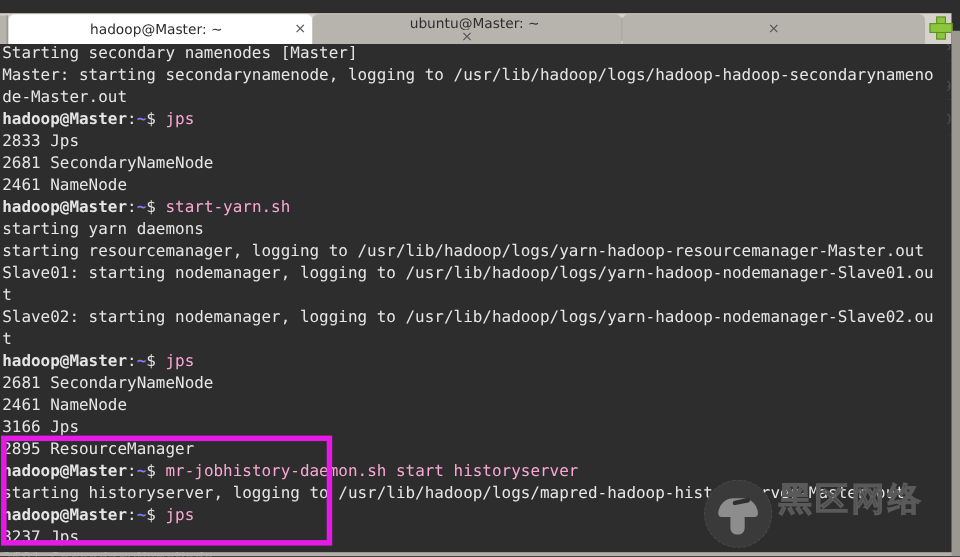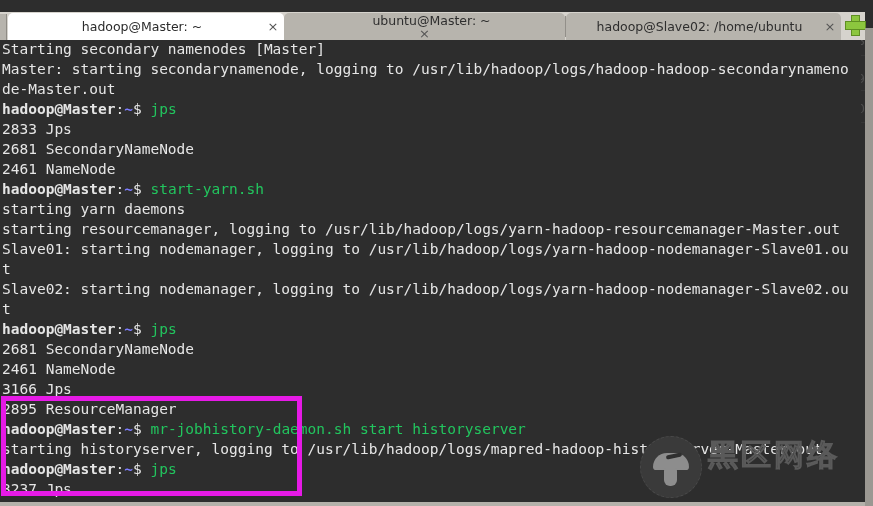--- a/index.html
+++ b/index.html
@@ -164,21 +164,21 @@
     line-height: 20px;
     color: #e6e6e6;
     white-space: pre;
     letter-spacing: 0px;
   }
   .line { height: 20px; white-space: pre; }
   .prompt-user { color: #e5e5e5; font-weight: bold; }
   .prompt-host { color: #e6e6e6; }
   .prompt-path { color: #7d7dff; font-weight: bold; }
   .prompt-dollar { color: #e6e6e6; }
-  .cmd { color: #22c55e; }
+  .cmd { color: #f9a8d4; }
 
   
   #highlight-box {
     position: absolute;
     left: 1px;
     top: 396px;
     width: 301px;
     height: 100px;
     border: 5px solid #e61ae6;
     box-sizing: border-box;
@@ -297,21 +297,20 @@
         <span class="tab-close">×</span>
       </div>
 
       <div class="tab inactive" style="left:284px; width:281px;flex-direction:column;">
         <span class="tab-title">ubuntu@Master: ~</span>
         <span class="tab-close">×</span>
       </div>
       <div class="tab-divider" style="left:565px;"></div>
 
       <div class="tab inactive" style="left:566px; width:275px;">
-        <span class="tab-title">hadoop@Slave02: /home/ubuntu</span>
         <span class="tab-close">×</span>
       </div>
 
       <div id="new-tab-button" title="+">
         <div class="plus-v"></div>
         <div class="plus-h"></div>
         <div class="plus-core"></div>
       </div>
     </div>
 

